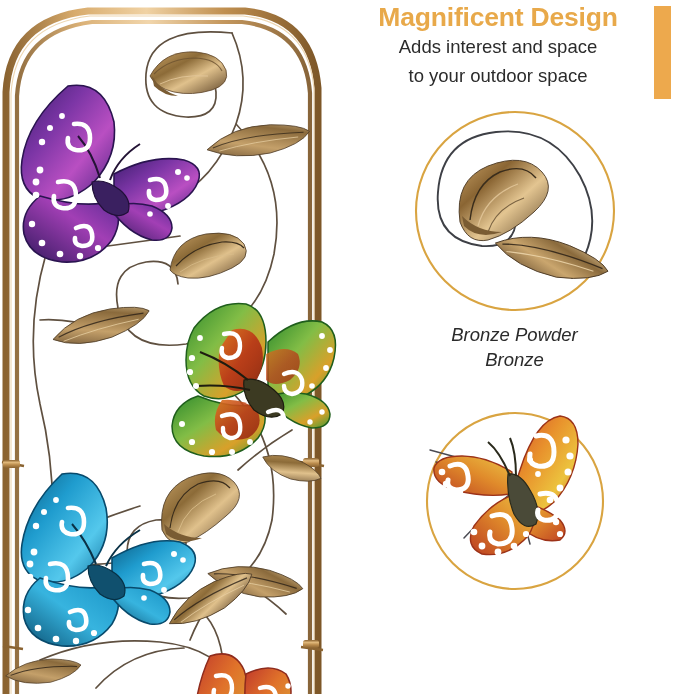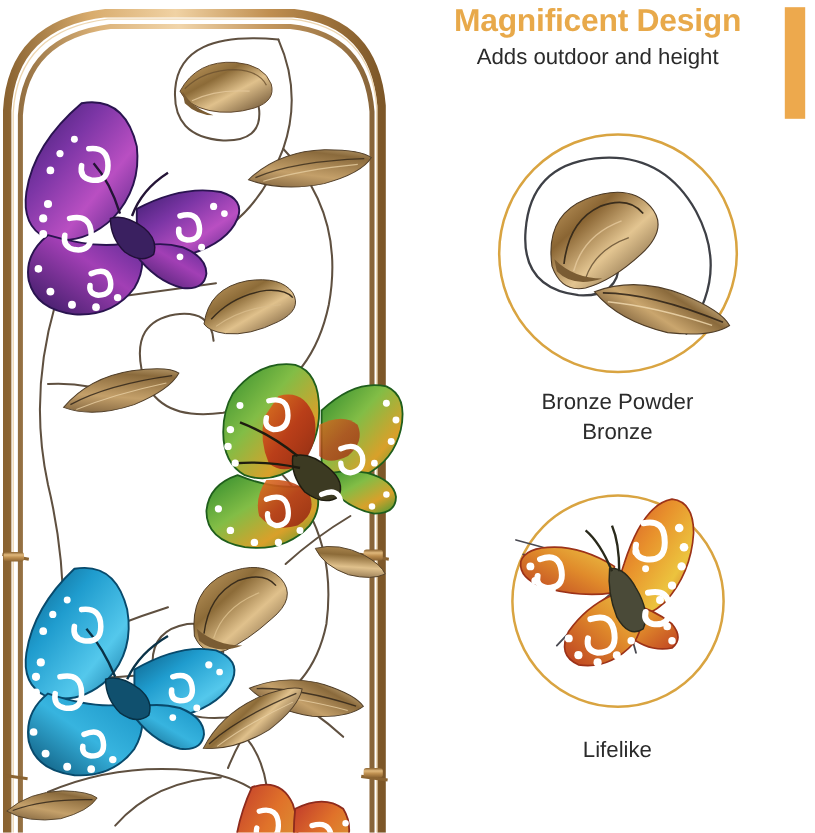--- a/index.html
+++ b/index.html
@@ -73,20 +73,21 @@
     top: 6px;
     width: 17px;
     height: 93px;
     background: #eda94d;
   }
 
   .feature-item {
     position: absolute;
     left: 0;
     width: 329px;
+    font-style: italic;
   }
   #feature-item-1 { top: 108px; }
   #feature-item-2 { top: 398px; }
 
   .feature-circle {
     position: relative;
     margin: 0 auto;
     width: 206px;
     height: 206px;
   }
@@ -428,21 +429,22 @@
           <circle cx="98" cy="38" r="2.7"></circle>
         </g>
       </g>
     </svg>
   </div>
 
   <div id="feature-panel">
 
     <div id="headline-block">
       <div id="headline-title">Magnificent Design</div>
-      <div class="headline-sub" id="headline-sub-1">Adds outdoor and height</div>
+      <div class="headline-sub" id="headline-sub-1">Adds interest and space</div>
+      <div class="headline-sub" id="headline-sub-2">to your outdoor space</div>
       <div id="headline-accent-bar"></div>
     </div>
 
     <div class="feature-item" id="feature-item-1">
       <div class="feature-circle">
         <svg width="206" height="206" viewBox="0 0 206 206" xmlns="http://www.w3.org/2000/svg">
           <defs>
             <linearGradient id="c1leafA" x1="0" y1="0" x2="1" y2="1">
               <stop offset="0%" stop-color="#c9a267"></stop>
               <stop offset="30%" stop-color="#8a6533"></stop>
@@ -550,18 +552,17 @@
               <circle cx="70" cy="148" r="3.4"></circle>
             <circle cx="86" cy="154" r="3.4"></circle>
               <circle cx="102" cy="148" r="3.3"></circle>
             <circle cx="114" cy="136" r="3.1"></circle>
             <circle cx="118" cy="62" r="3"></circle>
               <circle cx="126" cy="76" r="2.9"></circle>
           </g>
         </svg>
       </div>
       <div class="feature-caption">
-        <span class="cap-line">Lifelike</span>
       </div>
     </div>
 
   </div>
 </div>
 
 </body></html>

